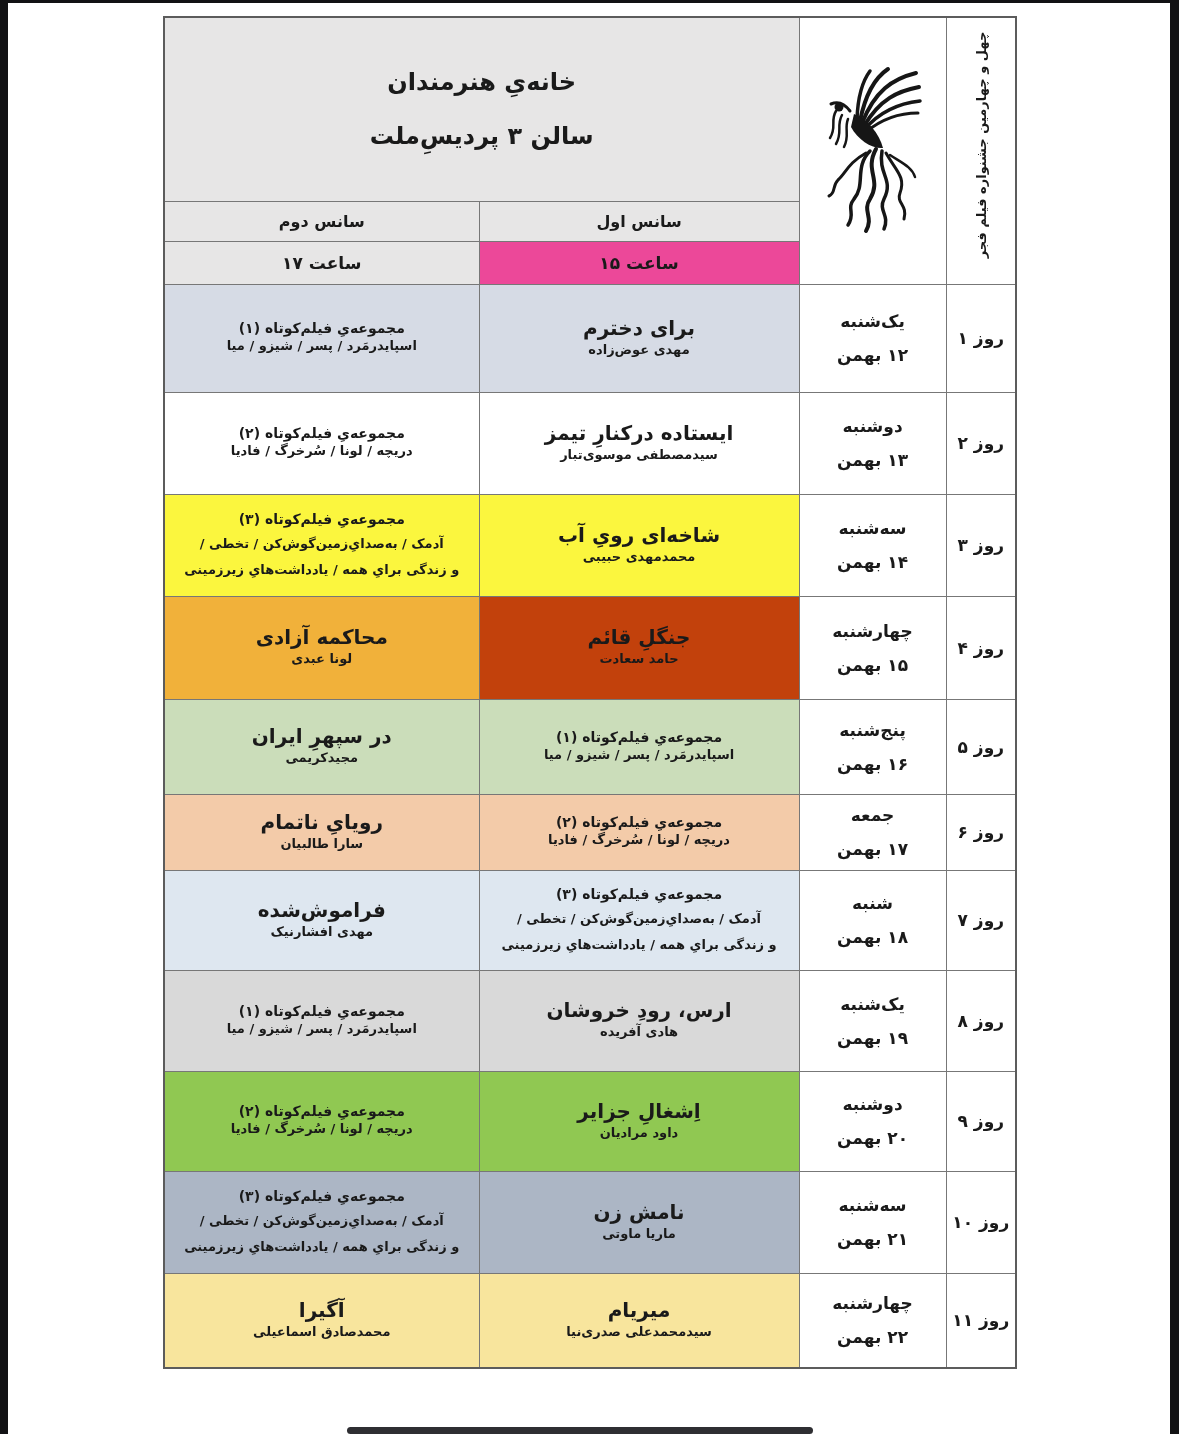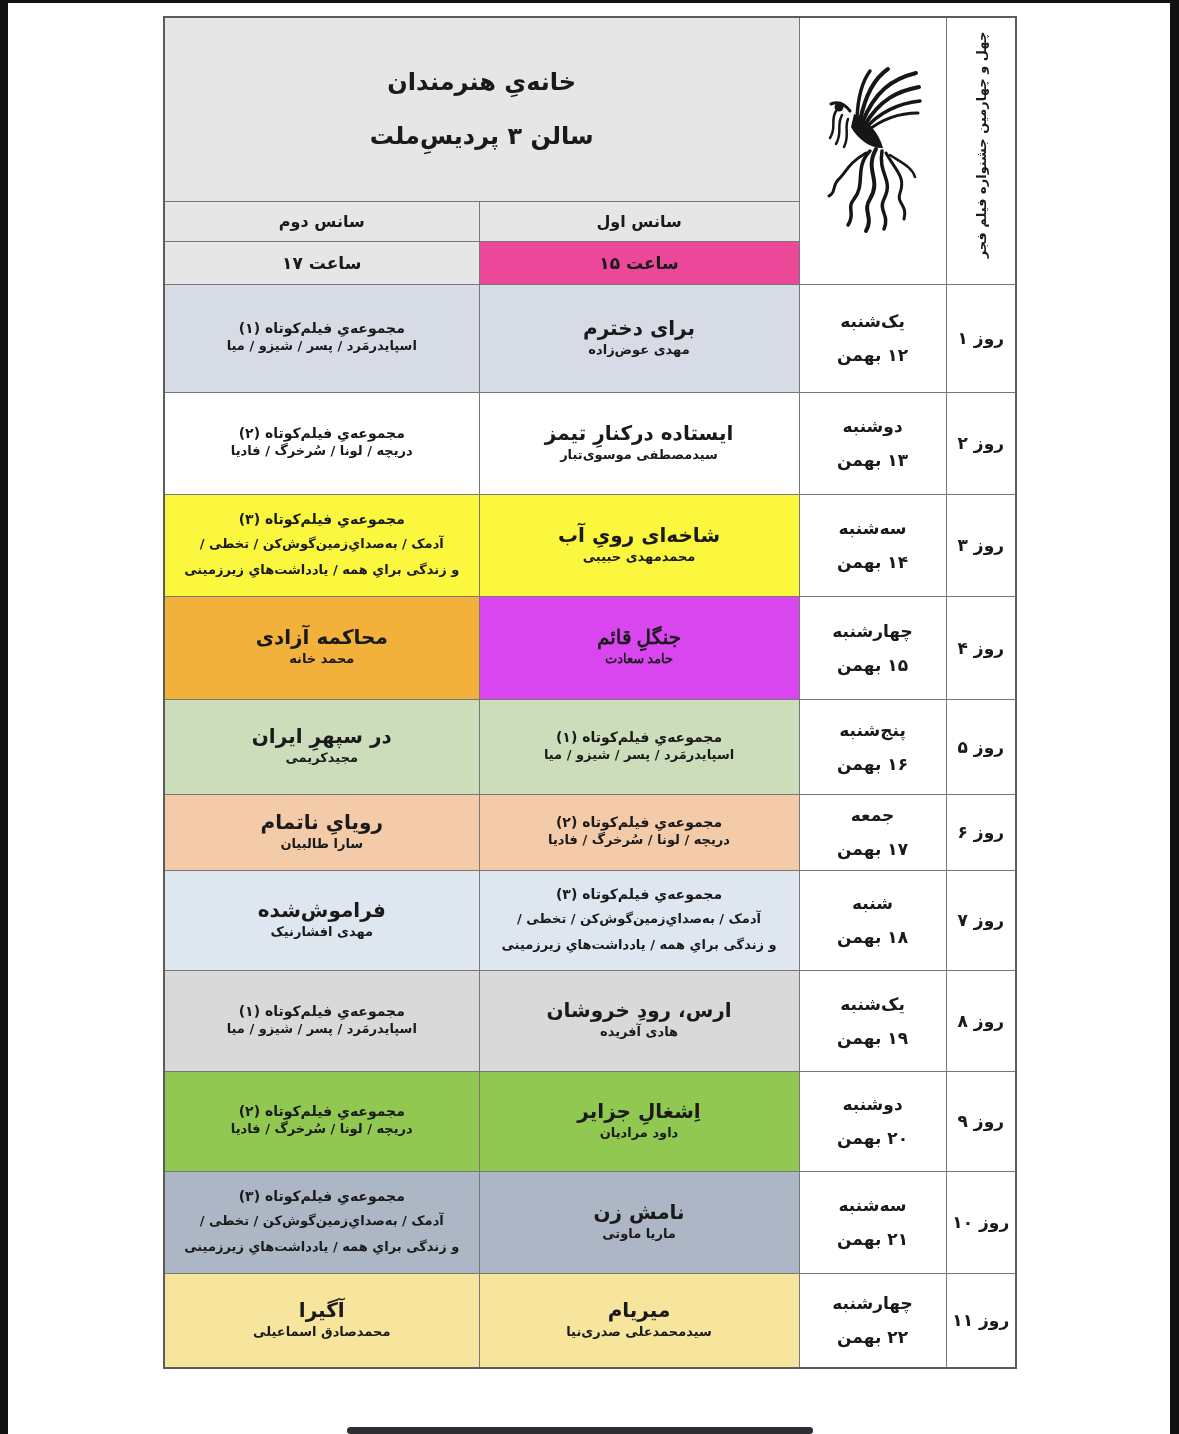--- a/index.html
+++ b/index.html
@@ -172,30 +172,30 @@
     </tr>
 
     <tr style="height:103px">
       <td class="day-cell">روز ۴</td>
       <td>
         <div class="stack date-stack">
           <div class="weekday">چهارشنبه</div>
           <div class="bahman">۱۵ بهمن</div>
         </div>
       </td>
-      <td style="background-color: #d946ef; font-family: Liberation Serif, serif;">
+      <td style="background-color: #c2410c;">
         <div class="stack">
               <div class="film-title">جنگلِ قائم</div>
               <div class="film-sub">حامد سعادت</div>
             </div>
       </td>
       <td style="background-color: rgb(241, 177, 58);">
         <div class="stack">
               <div class="film-title">محاکمه آزادی</div>
-              <div class="film-sub">محمد خانه</div>
+              <div class="film-sub">لونا عبدی</div>
             </div>
       </td>
     </tr>
 
     <tr style="height:95px">
       <td class="day-cell">روز ۵</td>
       <td>
         <div class="stack date-stack">
           <div class="weekday">پنج‌شنبه</div>
           <div class="bahman">۱۶ بهمن</div>

